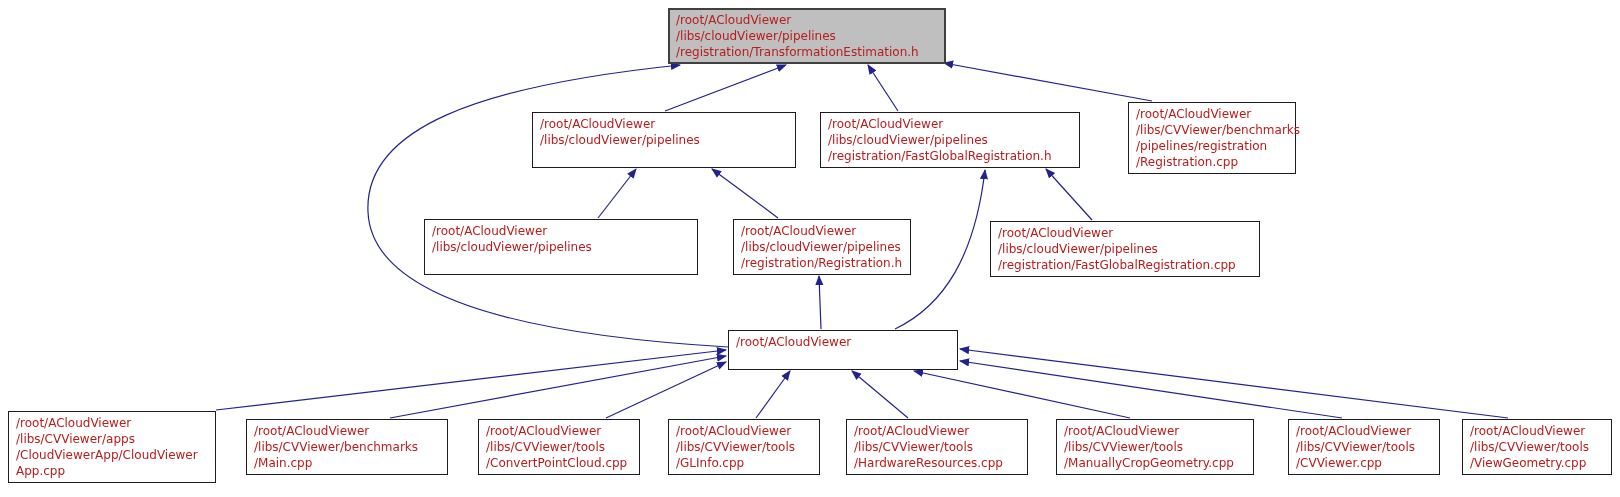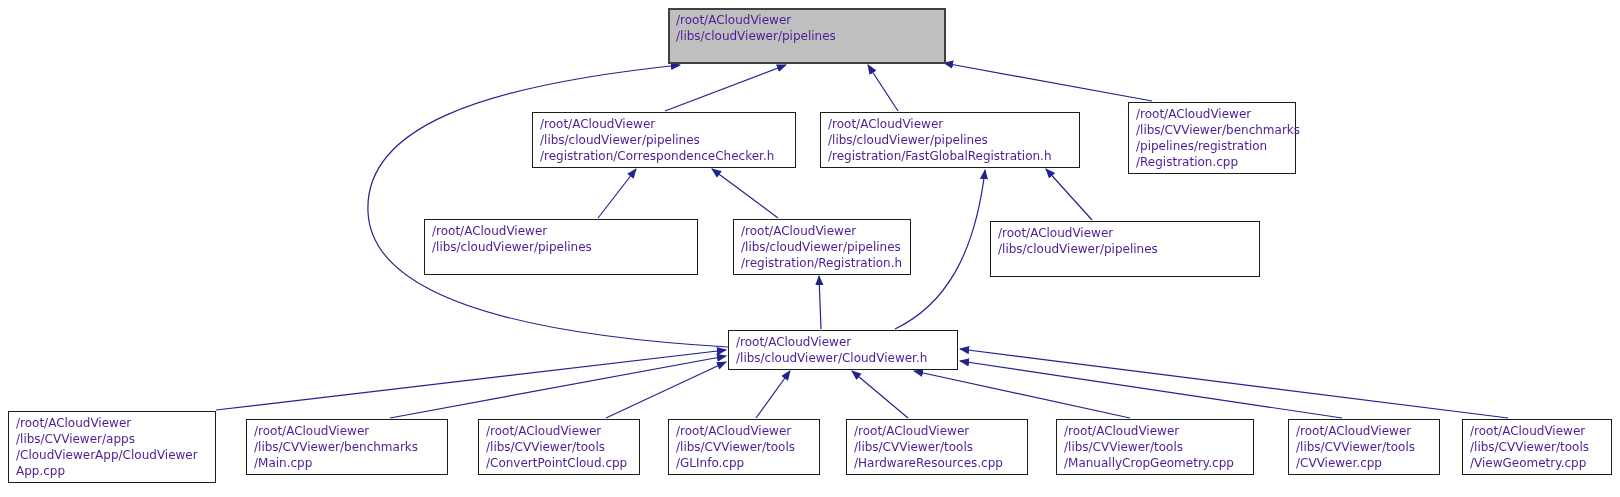--- a/index.html
+++ b/index.html
@@ -19,21 +19,21 @@
   #edges path.edge {
     fill: none;
     stroke: var(--edge, #22228e);
     stroke-width: 1.2;
   }
   .node {
     position: absolute;
     box-sizing: border-box;
     background: var(--node-fill, #ffffff);
     border: 1px solid var(--node-border, #1c1c1c);
-    color: #4c1d95;
+    color: #b91c1c;
     font-size: 12px;
     line-height: 16px;
     padding: 3px 7px;
     white-space: nowrap;
     cursor: pointer;
   }
   .node.target {
     background: var(--target-fill, #bfbfbf);
     border: 2px solid #404040;
     padding: 2px 6px;
@@ -68,25 +68,25 @@
         <path d="M 908,418 L 852,371" class="edge" marker-end="url(#arrow)"></path>
         <path d="M 1130,418 L 914,371" class="edge" marker-end="url(#arrow)"></path>
         <path d="M 1342,418 L 960,361" class="edge" marker-end="url(#arrow)"></path>
         <path d="M 1508,418 L 960,349" class="edge" marker-end="url(#arrow)"></path>
       </g>
   </svg>
 
 <div class="node target" style="left: 668px; top: 8px; width: 278px; height: 56px;">
       <div class="line">/root/ACloudViewer</div>
       <div class="line">/libs/cloudViewer/pipelines</div>
+      <div class="line">/registration/TransformationEstimation.h</div>
     </div>
     <div class="node" style="left: 532px; top: 112px; width: 264px; height: 56px;">
       <div class="line">/root/ACloudViewer</div>
       <div class="line">/libs/cloudViewer/pipelines</div>
-      <div class="line">/registration/CorrespondenceChecker.h</div>
     </div>
     <div class="node" style="left: 820px; top: 112px; width: 260px; height: 56px;">
       <div class="line">/root/ACloudViewer</div>
       <div class="line">/libs/cloudViewer/pipelines</div>
       <div class="line">/registration/FastGlobalRegistration.h</div>
     </div>
     <div class="node" style="left: 1128px; top: 102px; width: 168px; height: 72px;">
       <div class="line">/root/ACloudViewer</div>
       <div class="line">/libs/CVViewer/benchmarks</div>
       <div class="line">/pipelines/registration</div>
@@ -97,24 +97,24 @@
       <div class="line">/libs/cloudViewer/pipelines</div>
     </div>
     <div class="node" style="left: 733px; top: 219px; width: 178px; height: 56px;">
       <div class="line">/root/ACloudViewer</div>
       <div class="line">/libs/cloudViewer/pipelines</div>
       <div class="line">/registration/Registration.h</div>
     </div>
     <div class="node" style="left: 990px; top: 221px; width: 270px; height: 56px;">
       <div class="line">/root/ACloudViewer</div>
       <div class="line">/libs/cloudViewer/pipelines</div>
+      <div class="line">/registration/FastGlobalRegistration.cpp</div>
     </div>
     <div class="node" style="left: 728px; top: 330px; width: 230px; height: 40px;">
       <div class="line">/root/ACloudViewer</div>
-      <div class="line">/libs/cloudViewer/CloudViewer.h</div>
     </div>
     <div class="node" style="left: 8px; top: 411px; width: 208px; height: 72px;">
       <div class="line">/root/ACloudViewer</div>
       <div class="line">/libs/CVViewer/apps</div>
       <div class="line">/CloudViewerApp/CloudViewer</div>
       <div class="line center">App.cpp</div>
     </div>
     <div class="node" style="left: 246px; top: 419px; width: 202px; height: 56px;">
       <div class="line">/root/ACloudViewer</div>
       <div class="line">/libs/CVViewer/benchmarks</div>

